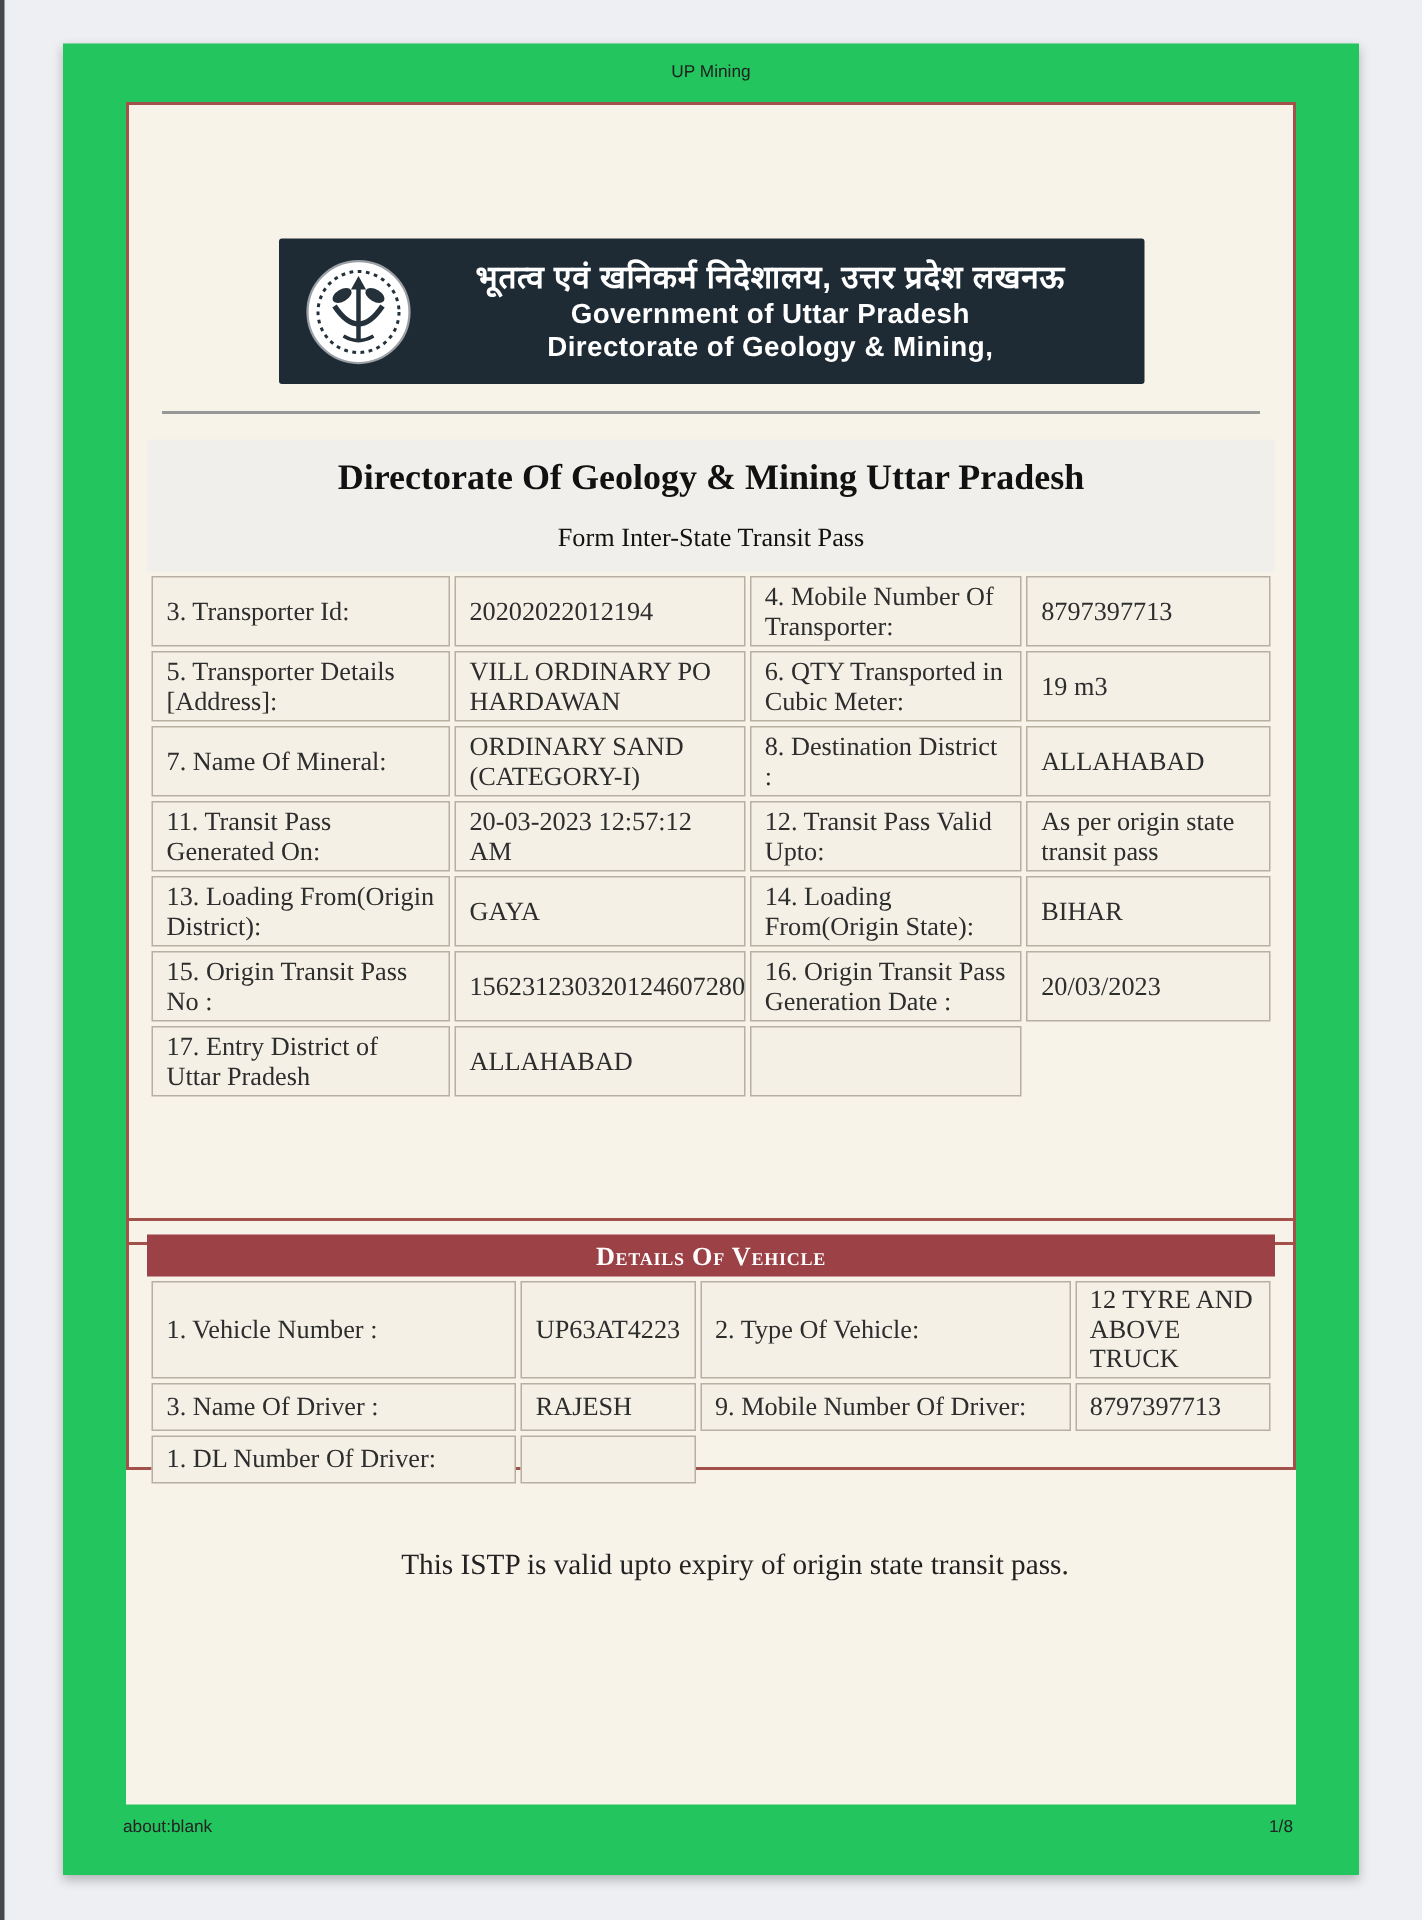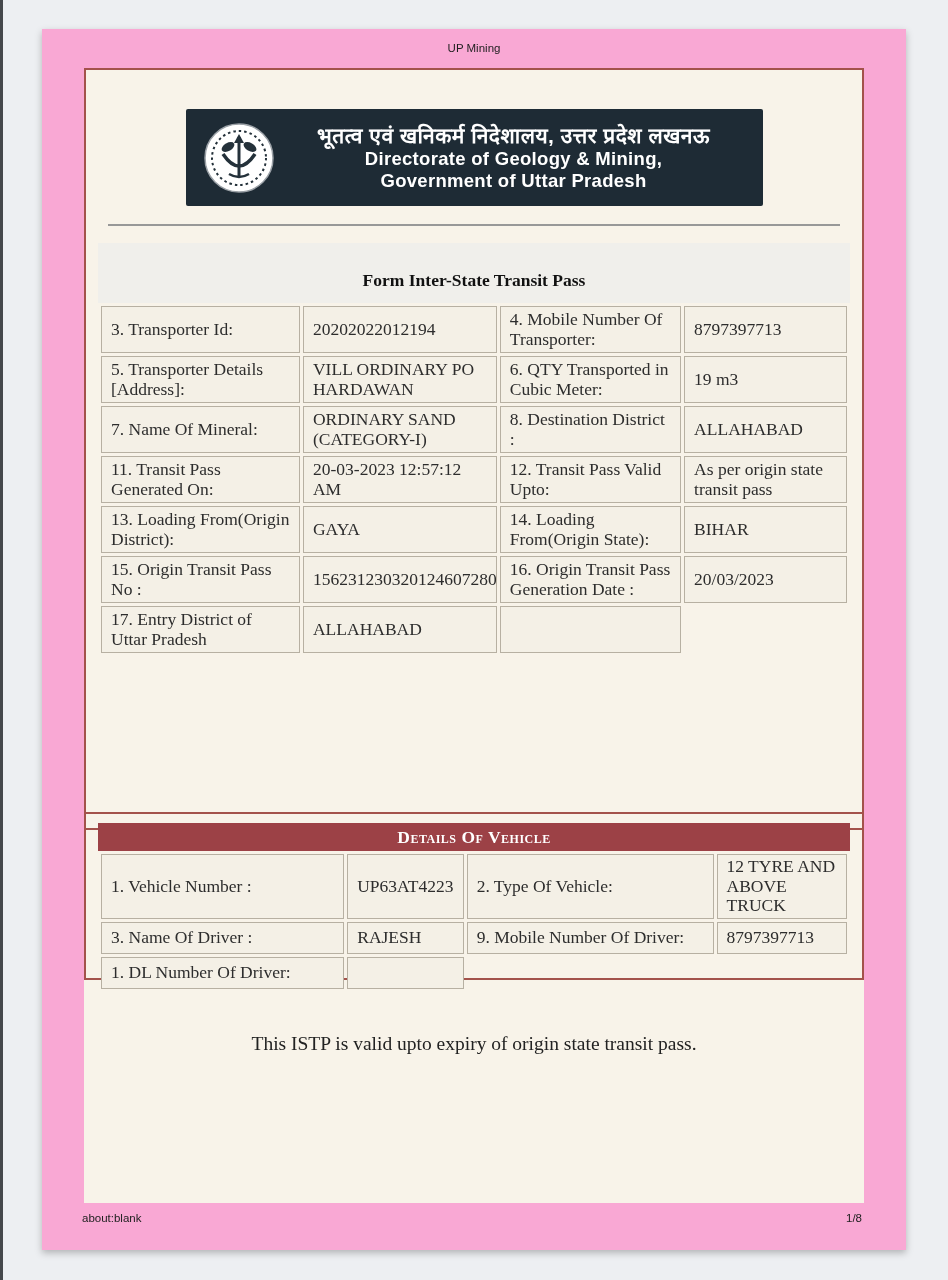--- a/index.html
+++ b/index.html
@@ -6,63 +6,63 @@
   body{
     width:948px;height:1280px;
     background:#edeff2;
     position:relative;
     overflow:hidden;
     font-family:"Liberation Sans", sans-serif;
   }
   .window-edge{position:absolute;left:0;top:0;width:3px;height:1280px;background:#45484c;}
   .page{
     position:absolute;left:42px;top:29px;width:864px;height:1221px;
-    background:#f9a8d4;
+    background:#22c55e;
     box-shadow:0 3px 7px rgba(0,0,0,0.25);
   }
   .print-title{
     position:absolute;top:13px;left:0;right:0;
     text-align:center;font-size:11.5px;color:#1f1f1f;
   }
   .doc{
     position:absolute;left:42px;top:39px;width:780px;height:1135px;
     background:#f8f3e9;
   }
   .rbox{
     position:absolute;left:0;width:780px;
     border:2px solid #a3524b;
     box-sizing:border-box;
     padding:0 12px;
   }
   .box1{top:0;height:762px;}
   .box2{top:744px;height:168px;}
   
   .banner{
-    width:577px;height:97px;margin:39px auto 0;
+    width:577px;height:97px;margin:89px auto 0;
     background:#1e2b35;
     display:flex;align-items:center;
     box-sizing:border-box;padding-left:17px;
     border-radius:2px;
   }
   .emblem{width:72px;height:72px;flex:0 0 72px;}
   .banner-text{flex:1;text-align:center;color:#ffffff;padding-right:10px;}
   .banner-hindi{font-size:21px;font-weight:bold;line-height:1.15;letter-spacing:0.5px;}
   .banner-eng{font-size:18.5px;font-weight:bold;line-height:1.18;letter-spacing:0.3px;}
   .rule{border:none;border-top:2px solid #989898;margin:18px 10px 0;}
   .title-block{
     margin-top:17px;background:#f0efeb;
     padding:12px 4px 13px;text-align:center;
   }
   .doc-title{
     margin:0;font-family:"Liberation Serif", serif;
     font-size:24px;font-weight:bold;color:#111;line-height:28px;
   }
   .doc-subtitle{
     margin:15px 0 0;font-family:"Liberation Serif", serif;
-    font-size:17.5px;font-weight:bold;color:#111;line-height:20px;
+    font-size:17.5px;font-weight:normal;color:#111;line-height:20px;
   }
   .bar{
     margin-top:3px;height:29px;
     background:#9c4146;color:#ffffff;
     font-family:"Liberation Serif", serif;
     font-variant:small-caps;font-weight:bold;font-size:17.5px;
     display:flex;align-items:center;justify-content:center;
     letter-spacing:0.5px;
   }
   .bar2{margin-top:9px;height:28px;}
@@ -76,21 +76,21 @@
     padding:2px 9px;vertical-align:middle;line-height:1.12;
     overflow:hidden;
   }
   .t1 td{height:41px;}
   .t2 td{height:26px;}
   .t2{line-height:1.05;}
   td.noborder{border:none;background:transparent;}
   .valid-note{
     position:absolute;left:0;top:965px;width:100%;
     text-align:center;
-    font-family:"Liberation Serif", serif;font-size:19.5px;color:#222;
+    font-family:"Liberation Serif", serif;font-size:19.5px;color:#222;padding-left:16px;
   }
   .pf-left{position:absolute;left:40px;top:1183px;font-size:11.5px;color:#222;}
   .pf-right{position:absolute;right:44px;top:1183px;font-size:11.5px;color:#222;}
 </style>
 </head>
 <body>
 
 <div class="window-edge"></div>
 
 <div class="page">
@@ -106,28 +106,29 @@
           <circle cx="36" cy="36" r="27" fill="none" stroke="#24313a" stroke-width="2" stroke-dasharray="2.5 3"></circle>
           <ellipse cx="25" cy="25" rx="7" ry="4" fill="#24313a" transform="rotate(-30 25 25)"></ellipse>
           <ellipse cx="47" cy="25" rx="7" ry="4" fill="#24313a" transform="rotate(30 47 25)"></ellipse>
           <path d="M36 15 L36 54" stroke="#24313a" stroke-width="3"></path>
           <path d="M31 21 L36 12 L41 21 Z" fill="#24313a"></path>
           <path d="M20 32 Q36 56 52 32" fill="none" stroke="#24313a" stroke-width="3.5"></path>
           <path d="M26 52 Q36 58 46 52" fill="none" stroke="#24313a" stroke-width="2.5"></path>
         </svg>
         <div class="banner-text">
           <div class="banner-hindi">भूतत्व एवं खनिकर्म निदेशालय, उत्तर प्रदेश लखनऊ</div>
+          <div class="banner-eng">Government of Uttar Pradesh</div>
           <div class="banner-eng">Directorate of Geology &amp; Mining,</div>
-          <div class="banner-eng">Government of Uttar Pradesh</div>
         </div>
       </div>
 
       <hr class="rule">
 
       <div class="title-block">
+        <div class="doc-title">Directorate Of Geology &amp; Mining Uttar Pradesh</div>
         <div class="doc-subtitle">Form Inter-State Transit Pass</div>
       </div>
 
 
       <table class="t1">
         <colgroup>
             <col style="width:27%">
             <col style="width:26.3%">
             <col style="width:24.6%">
             <col style="width:22.1%">

